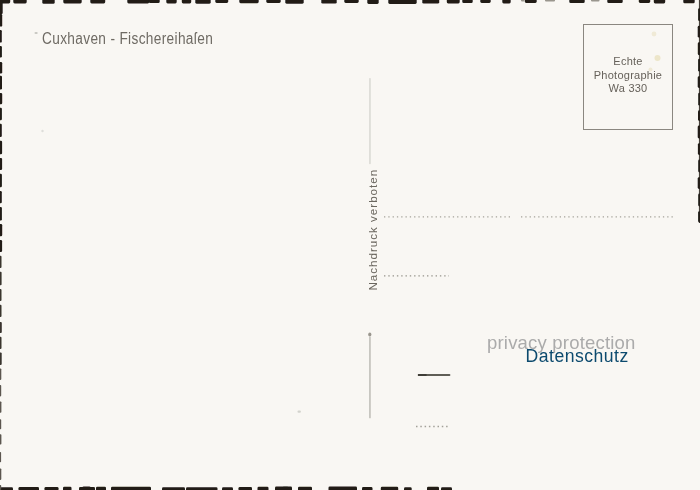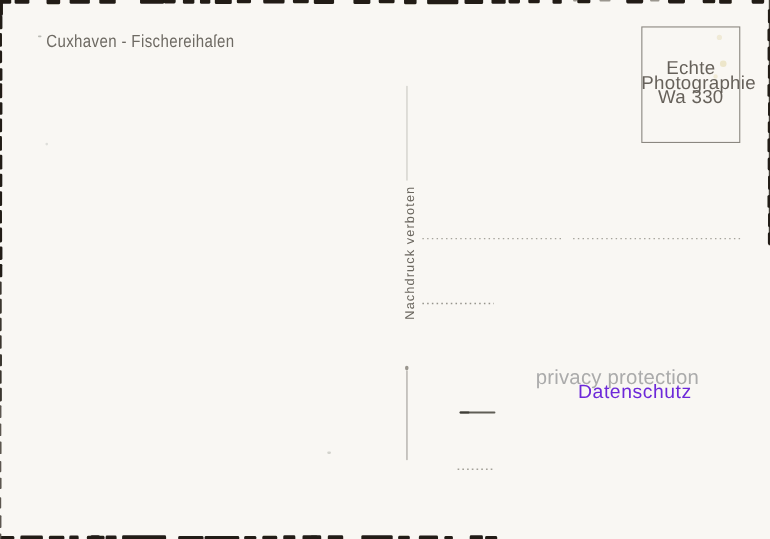--- a/index.html
+++ b/index.html
@@ -164,17 +164,17 @@
     <rect x="297.5" y="410.5" width="3.4" height="2.2" rx="1" fill="#d3d3cd"></rect>
     <rect x="34.5" y="32.2" width="3.2" height="1.6" rx="0.8" fill="#bbbbb5"></rect>
     <circle cx="42.5" cy="131" r="1.2" fill="#dededa"></circle>
   </g>
 </svg>
 
 <div class="abs" style="left:42px;top:31.4px;font-size:16px;letter-spacing:0.4px;color:#6e6a63;white-space:nowrap;line-height:1;transform:scaleX(0.854);transform-origin:0 50%;">Cuxhaven - Fischereihaſen</div>
 
 <div class="abs" style="left:582.6px;top:24.2px;width:88.6px;height:103.6px;border:1.2px solid #8b8780;"></div>
 
-<div class="abs" style="left:583px;top:54.6px;width:90px;text-align:center;font-size:17px;line-height:13.9px;letter-spacing:0.25px;color:#66615a;">Echte<br>Photographie<br>Wa 330</div>
+<div class="abs" style="left:583px;top:54.6px;width:90px;text-align:center;font-size:11px;line-height:13.9px;letter-spacing:0.25px;color:#66615a;">Echte<br>Photographie<br>Wa 330</div>
 
 <div class="abs" style="left:487px;top:334.2px;font-size:18.5px;letter-spacing:0.2px;color:#ababab;white-space:nowrap;line-height:1;">privacy protection</div>
 
-<div class="abs" style="left:525.5px;top:348.2px;font-size:17.6px;letter-spacing:0.5px;color:#6d28d9;white-space:nowrap;line-height:1;text-align:center;">Datenschutz</div>
+<div class="abs" style="left:525.5px;top:348.2px;font-size:17.6px;letter-spacing:0.5px;color:#0c4a6e;white-space:nowrap;line-height:1;text-align:center;">Datenschutz</div>
 
 </body></html>

